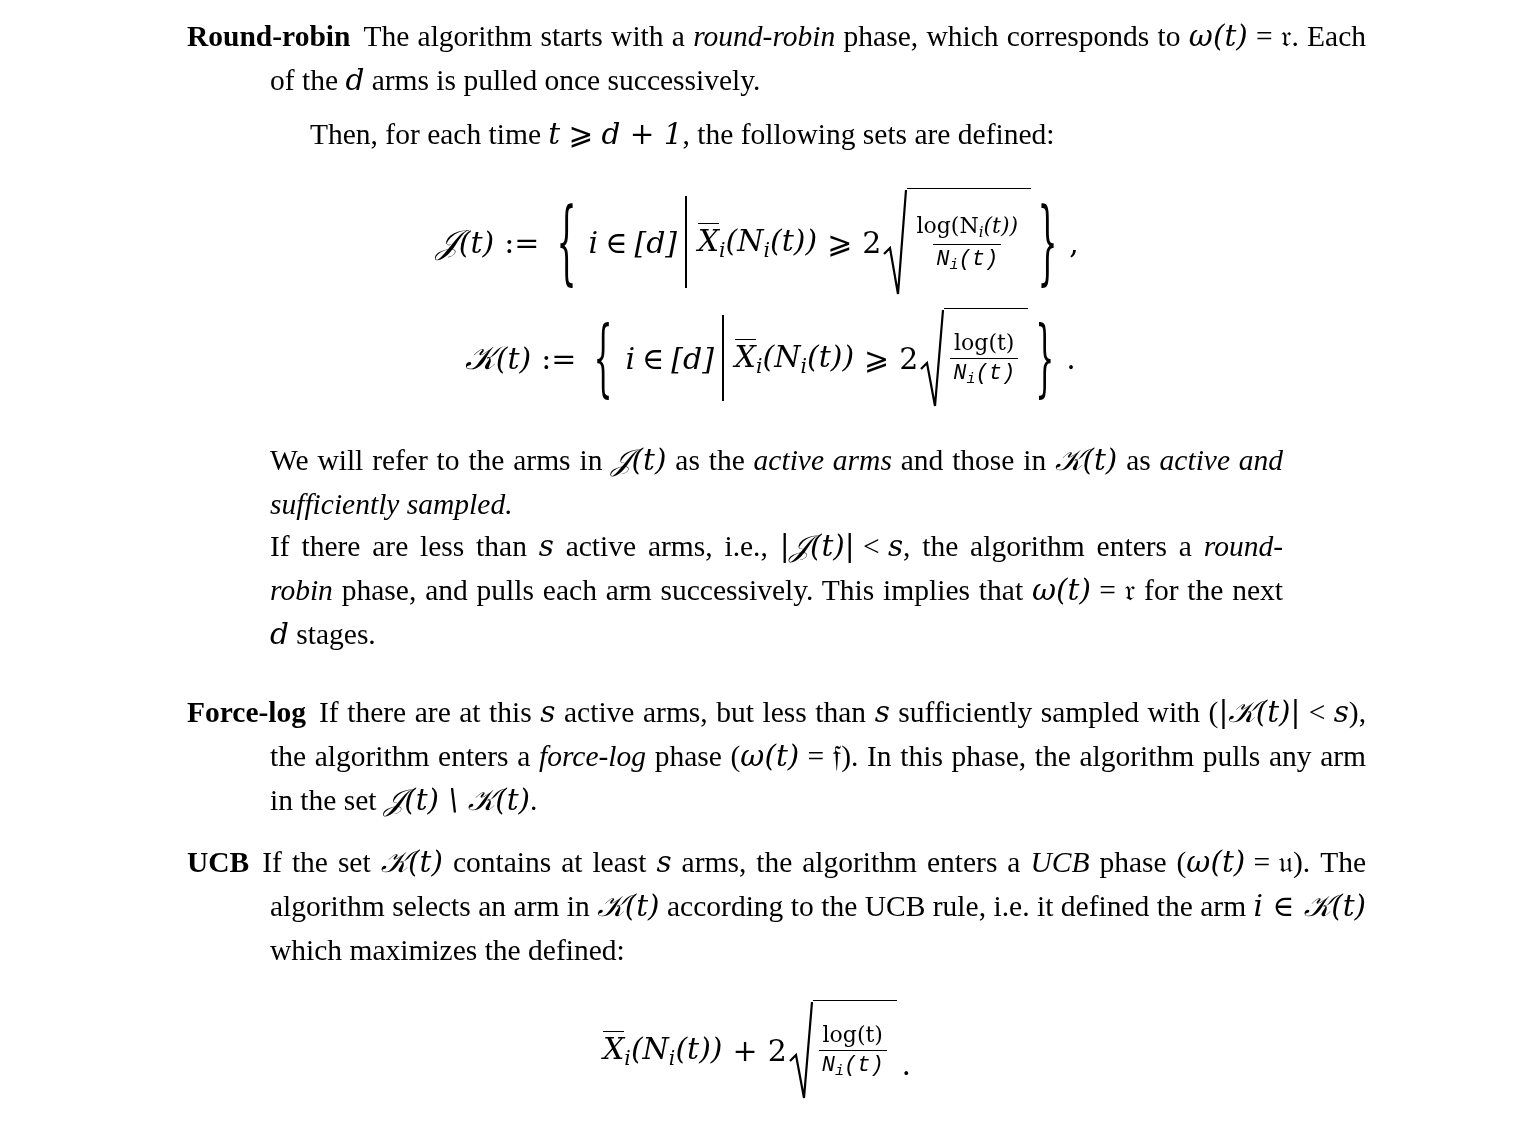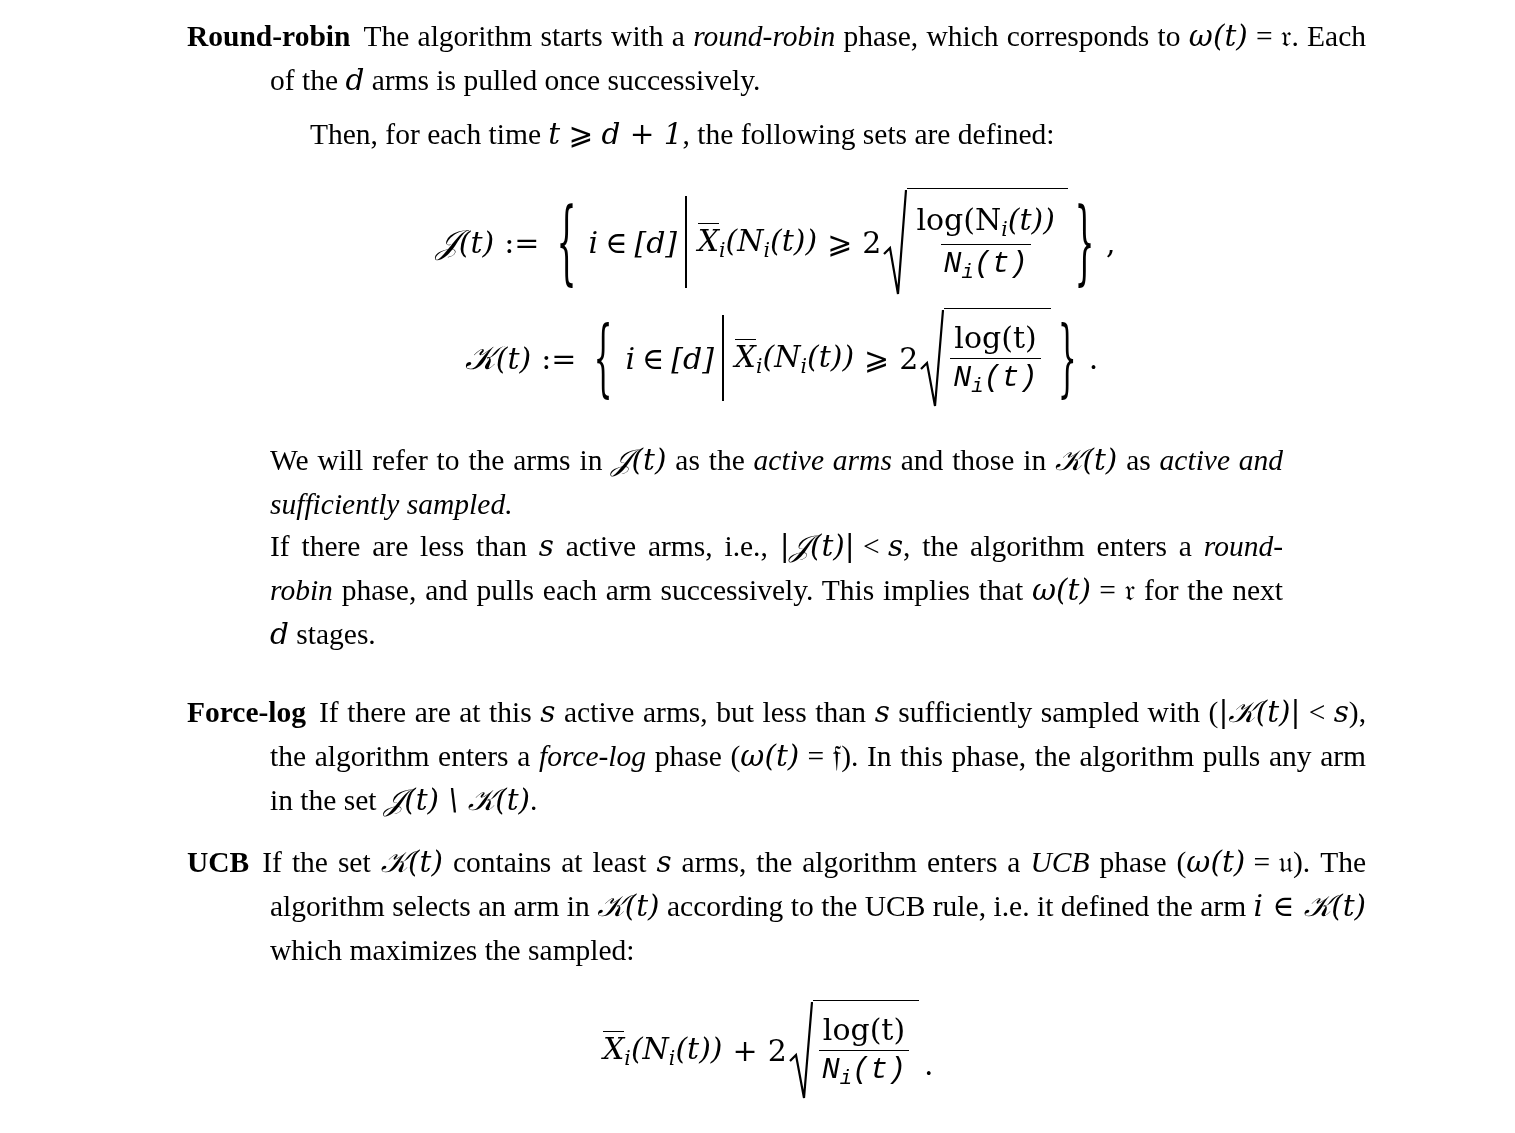--- a/index.html
+++ b/index.html
@@ -103,21 +103,21 @@
     margin: 0 11px 0 8px;
     align-self: center;
   }
 
   
   .frac {
     display: inline-flex;
     flex-direction: column;
     align-items: center;
     vertical-align: middle;
-    font-size: 30px;
+    font-size: 22px;
     line-height: 1.16;
     padding: 0 4px;
   }
   .frac .num { padding: 1px 3px 2px; }
   .frac .den { padding: 2px 3px 1px; border-top: 1.6px solid #000; font-family: Liberation Mono, monospace; }
 
   
   .sqrt {
     display: inline-flex;
     align-items: stretch;
@@ -264,21 +264,21 @@
     <span class="label">UCB</span><span class="spw"></span><span>If the set</span>
     <span class="cal">𝒦(t)</span>
     <span>contains at least</span>
     <span class="m">s</span>
     <span>arms, the algorithm enters a</span>
     <span class="it">UCB</span>
     <span>phase (</span><span class="m">ω(t)</span><span class="sp"></span><span class="mu">=</span><span class="sp"></span><span class="frak">𝔲</span><span>). The algorithm selects an arm in</span>
     <span class="cal">𝒦(t)</span>
     <span>according to the UCB rule, i.e. it defined the arm</span>
     <span class="cal">i ∈ 𝒦(t)</span>
-    <span>which maximizes the sampled:</span>
+    <span>which maximizes the defined:</span>
   </div>
 
   <div class="eq" style="top:1000px; left:603px;">
     <span class="m"><span class="obar">X</span><span class="sub">i</span><span>(</span><span>N</span><span class="sub">i</span><span>(t)</span><span>)</span></span>
     <span class="mu" style="padding:0 10px;">+</span>
     <span class="mu">2</span>
     <span class="sqrt" style="height:100px;">
       <span class="radical">
         <svg viewBox="0 0 24 100" preserveAspectRatio="none" aria-hidden="true">
           <path d="M1 61 L7 55 L15 98 L23 2" fill="none" stroke="#000" stroke-width="2.2" vector-effect="non-scaling-stroke"></path>

